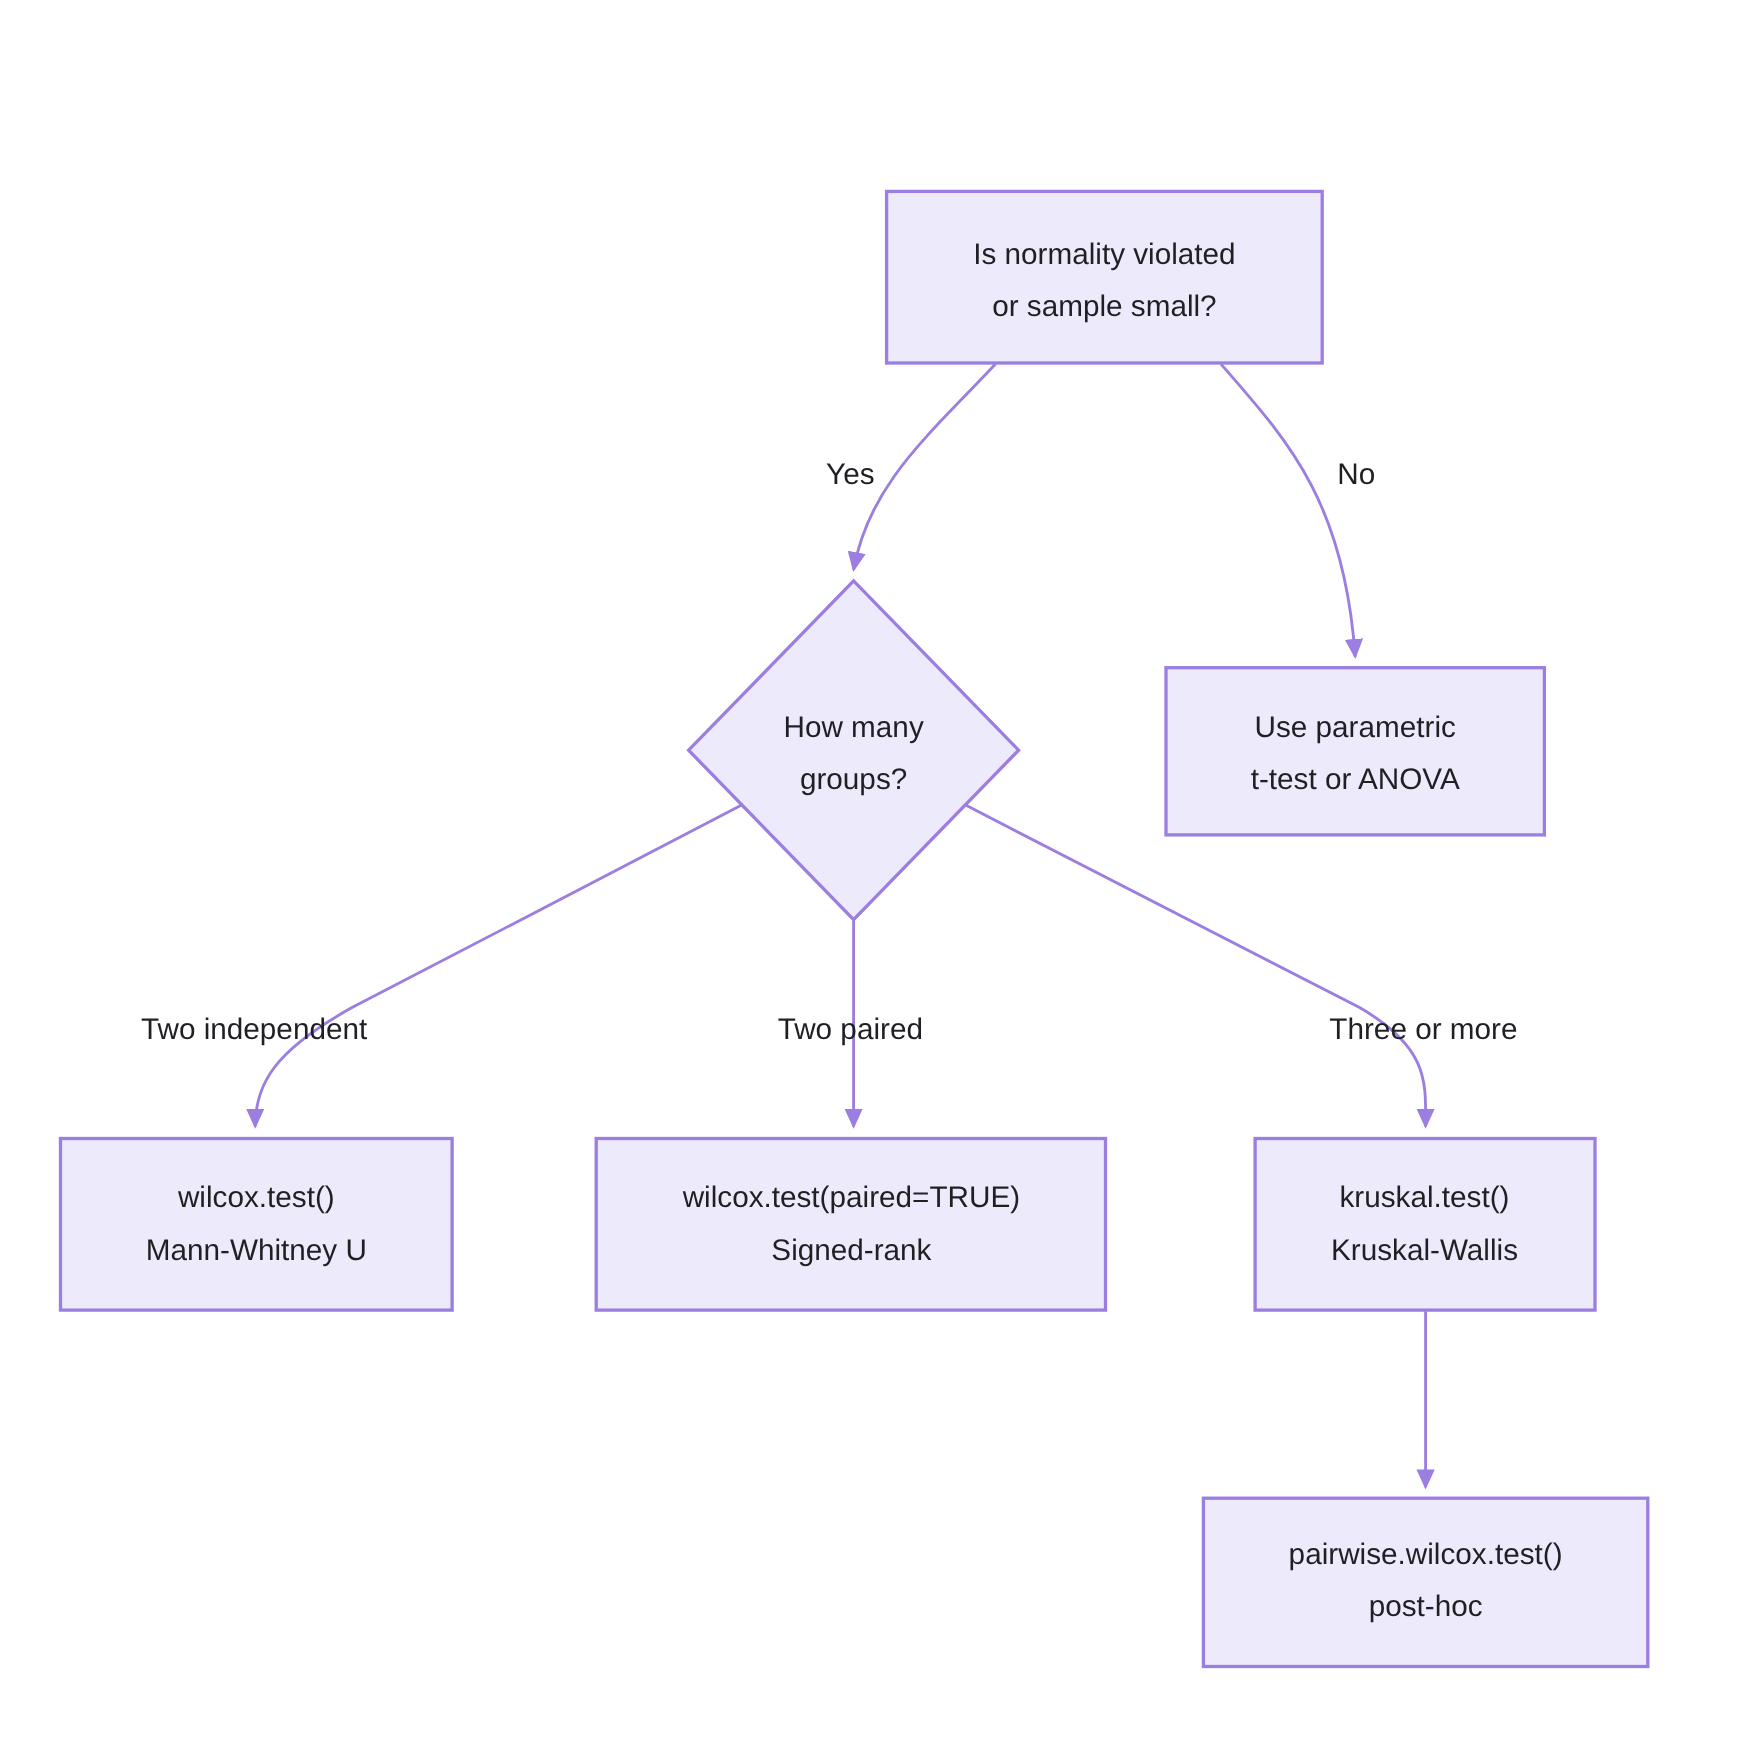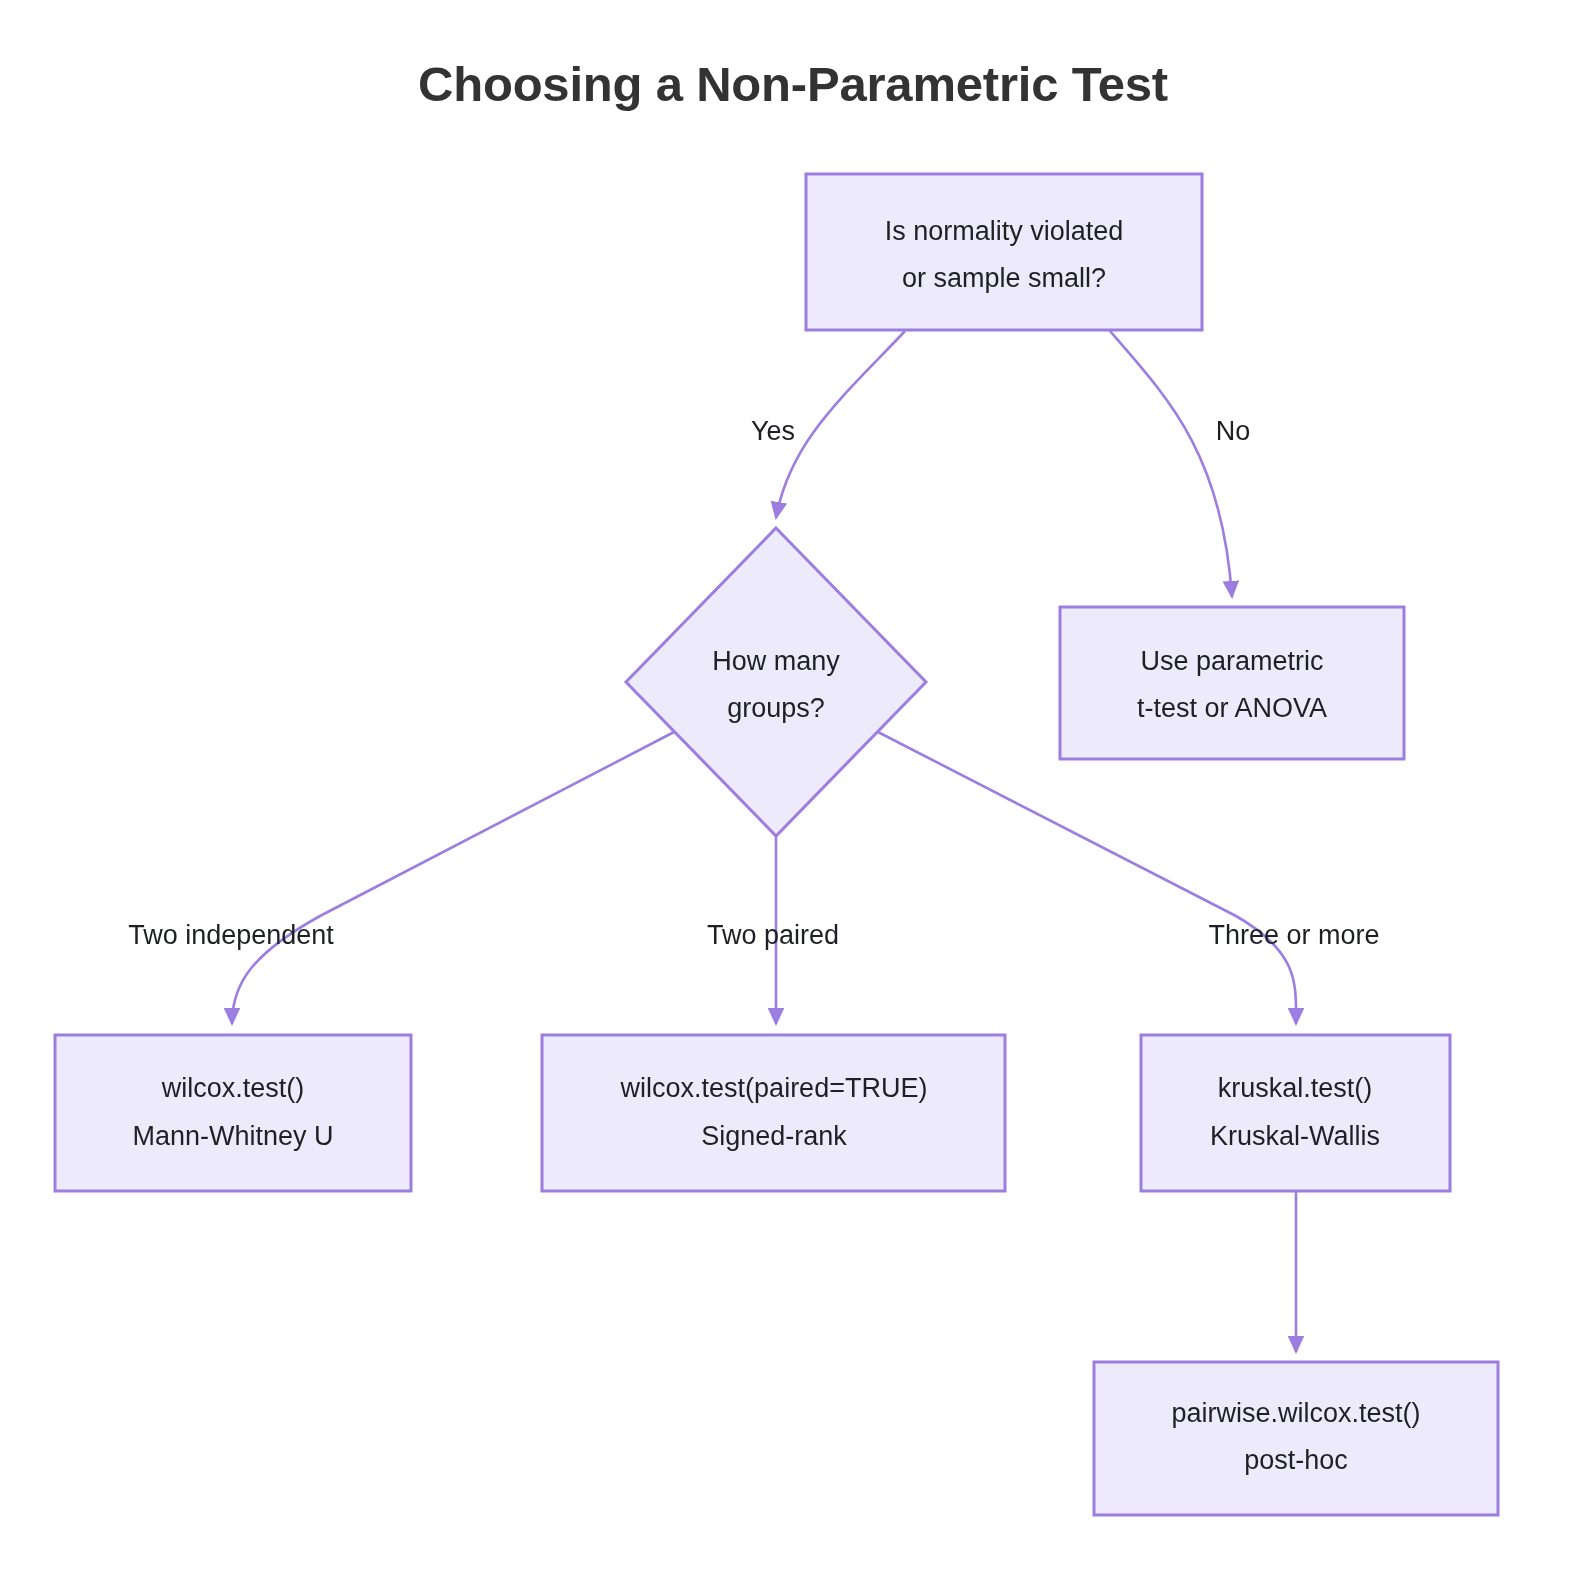--- a/index.html
+++ b/index.html
@@ -60,21 +60,20 @@
     fill: #1f2024;
     text-anchor: middle;
     dominant-baseline: middle;
   }
 </style>
 </head>
 <body>
 
 <div id="flow-root">
 
-  <div id="flow-title">Choosing a Non-Parametric Test</div>
 
   <svg id="flow-canvas" viewBox="0 0 1586 1590">
     <defs>
       <marker id="arrowhead" markerWidth="9" markerHeight="9" refX="6.2" refY="3.2" orient="auto" markerUnits="strokeWidth">
         <path d="M0,0 L7,3.2 L0,6.4 z" fill="#9B7EE0"></path>
       </marker>
     </defs>
 
     <g>
 

